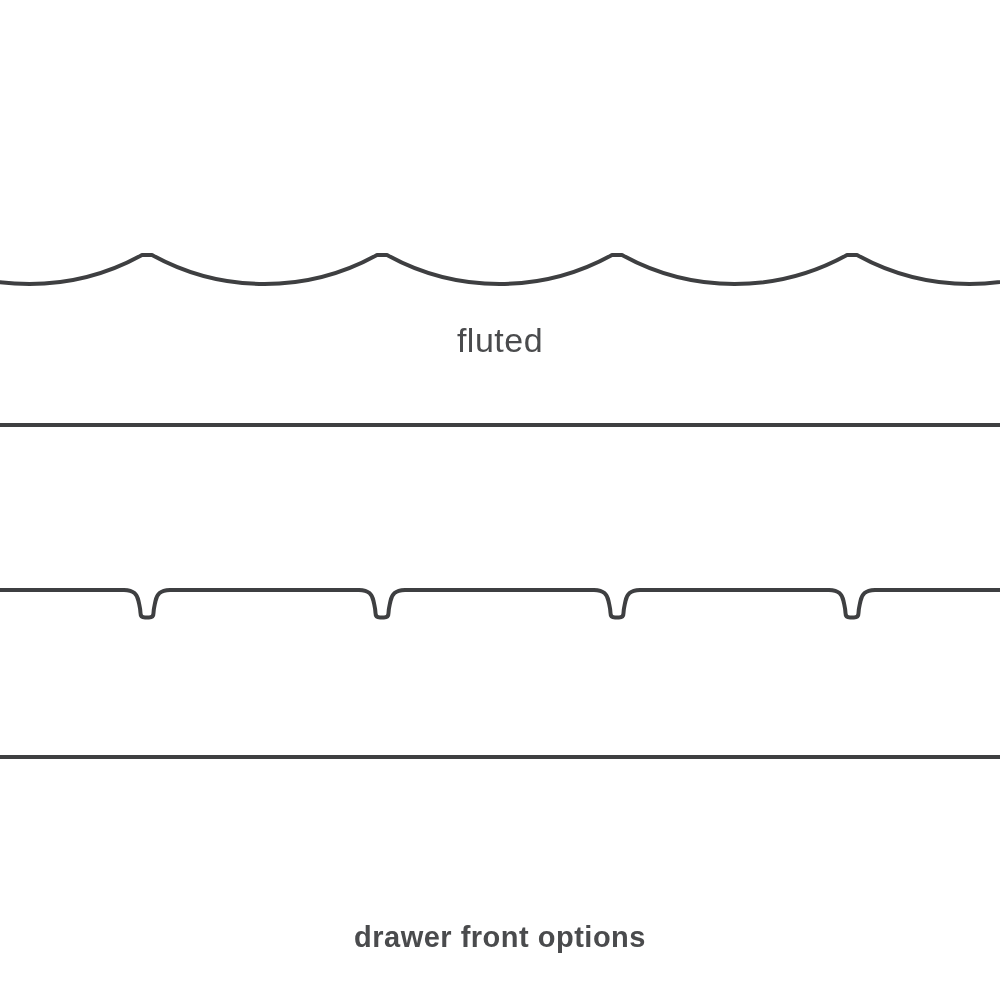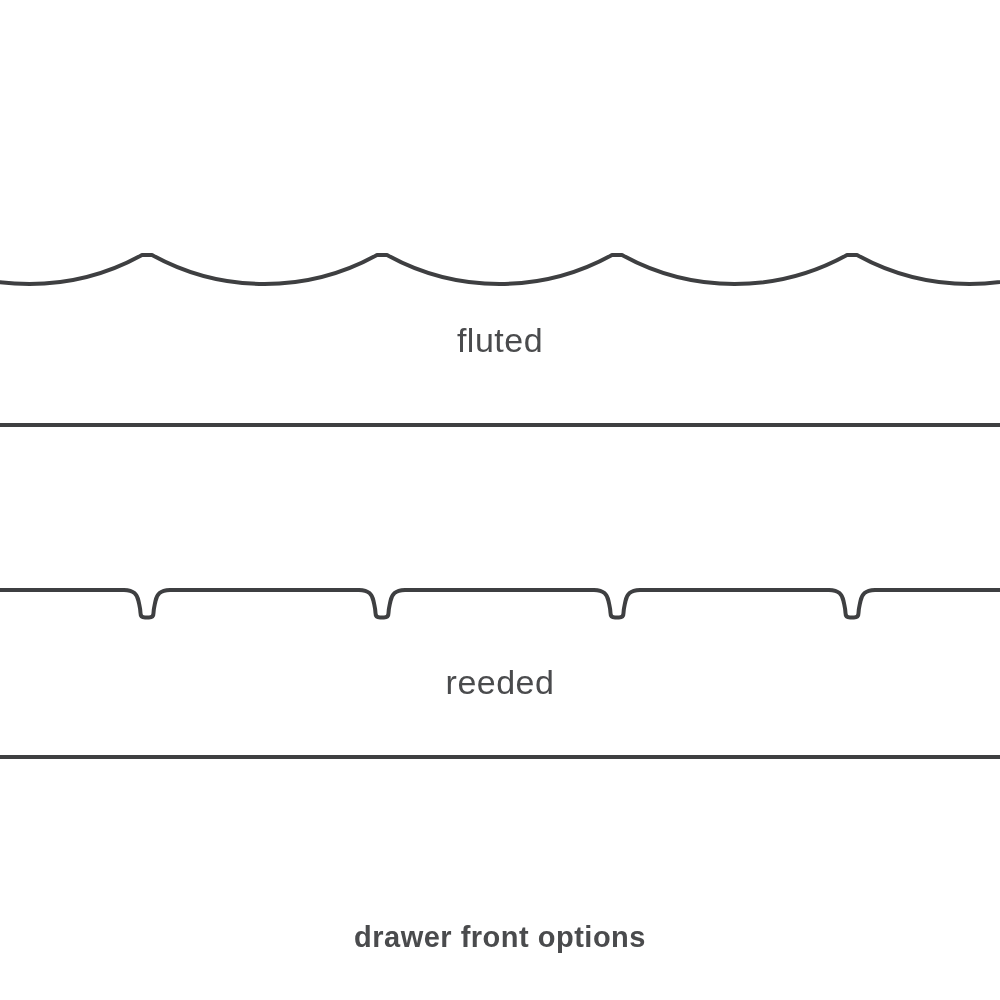--- a/index.html
+++ b/index.html
@@ -66,17 +66,16 @@
 
   <svg class="diagram-svg" viewBox="0 0 1000 1000">
     <path id="fluted-path" class="profile-path" d="M -93 255 L -83 255 A 232.7 232.7 0 0 0 142 255 L 152 255 A 232.7 232.7 0 0 0 377 255 L 387 255 A 232.7 232.7 0 0 0 612 255 L 622 255 A 232.7 232.7 0 0 0 847 255 L 857 255 A 232.7 232.7 0 0 0 1082 255 L 1092 255"></path>
     <line id="fluted-bottom" class="panel-edge" x1="0" x2="1000" y1="425" y2="425"></line>
     <path id="reeded-path" class="profile-path" d="M 0 590 L 124 590 C 134 590.5, 137 594, 138.5 601 C 139.8 607, 140.5 609, 140.5 613 Q 140.5 617.5, 145 617.5 L 149 617.5 Q 153.5 617.5, 153.5 613 C 153.5 609, 154.2 607, 155.5 601 C 157 594, 160 590.5, 170 590 L 359 590 C 369 590.5, 372 594, 373.5 601 C 374.8 607, 375.5 609, 375.5 613 Q 375.5 617.5, 380 617.5 L 384 617.5 Q 388.5 617.5, 388.5 613 C 388.5 609, 389.2 607, 390.5 601 C 392 594, 395 590.5, 405 590 L 594 590 C 604 590.5, 607 594, 608.5 601 C 609.8 607, 610.5 609, 610.5 613 Q 610.5 617.5, 615 617.5 L 619 617.5 Q 623.5 617.5, 623.5 613 C 623.5 609, 624.2 607, 625.5 601 C 627 594, 630 590.5, 640 590 L 829 590 C 839 590.5, 842 594, 843.5 601 C 844.8 607, 845.5 609, 845.5 613 Q 845.5 617.5, 850 617.5 L 854 617.5 Q 858.5 617.5, 858.5 613 C 858.5 609, 859.2 607, 860.5 601 C 862 594, 865 590.5, 875 590 L 1000 590"></path>
     <line id="reeded-bottom" class="panel-edge" x1="0" x2="1000" y1="757" y2="757"></line>
   </svg>
 
   <div class="profile-label label-fluted">fluted</div>
 
-  <div class="profile-label label-reeded">reeded</div>
 
   <div class="caption">drawer front options</div>
 
 </div>
 
 </body></html>

